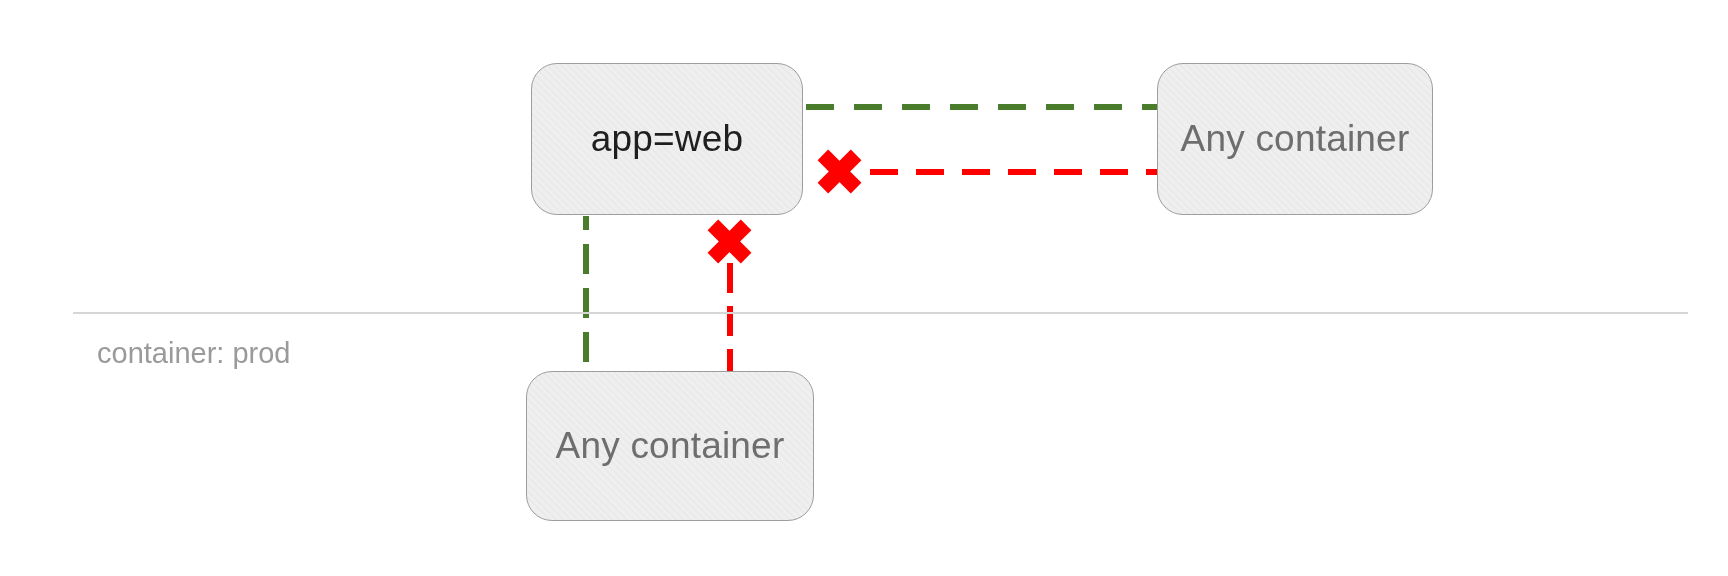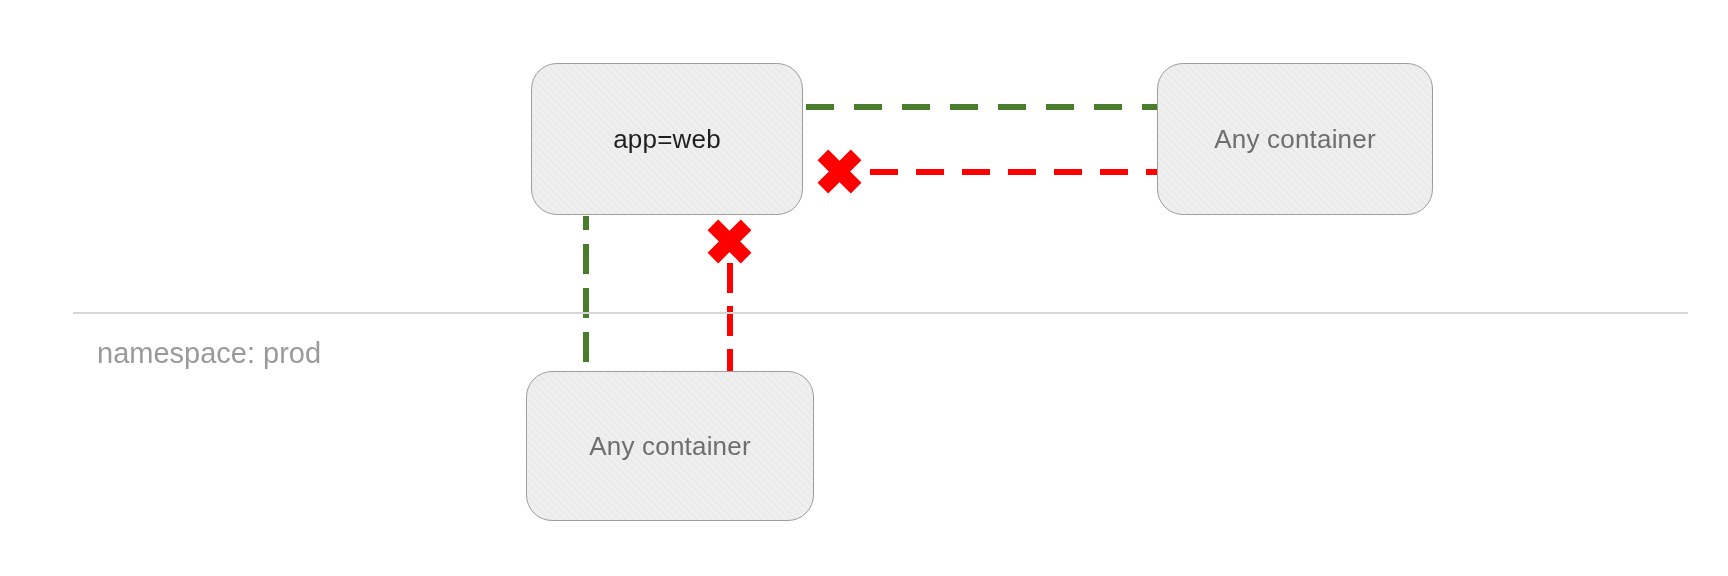--- a/index.html
+++ b/index.html
@@ -28,21 +28,21 @@
 
   
   .node {
     position: absolute;
     background:
       repeating-linear-gradient(45deg, rgba(0,0,0,0.018) 0 2px, rgba(0,0,0,0) 2px 5px),
       var(--node-fill, #efefef);
     border: 1.5px solid var(--node-border, #9e9e9e);
     border-radius: 26px;
     display: flex; align-items: center; justify-content: center;
-    font-size: 26px;
+    font-size: 37px;
     letter-spacing: 0.2px;
   }
   .node-appweb        { left: 531px;  top: 63px;  width: 272px; height: 152px; color: var(--node-text-primary, #1f1f1f); }
   .node-any-default   { left: 1157px; top: 63px;  width: 276px; height: 152px; color: var(--node-text-secondary, #6e6e6e); }
   .node-any-prod      { left: 526px;  top: 371px; width: 288px; height: 150px; color: var(--node-text-secondary, #6e6e6e); }
 
   
   .x-icon { position: absolute; width: 47px; height: 47px; }
   .x-icon .bar {
     position: absolute; left: 0; top: 16px;
@@ -94,15 +94,15 @@
     <span>app=web</span>
   </div>
   <div class="node node-any-default">
     <span>Any container</span>
   </div>
   <div class="node node-any-prod">
     <span>Any container</span>
   </div>
 
   <div class="ns-divider"></div>
-  <div class="ns-label ns-label-prod">namespace: prod</div>
+  <div class="ns-label ns-label-prod">container: prod</div>
 
 </div>
 
 </body></html>

